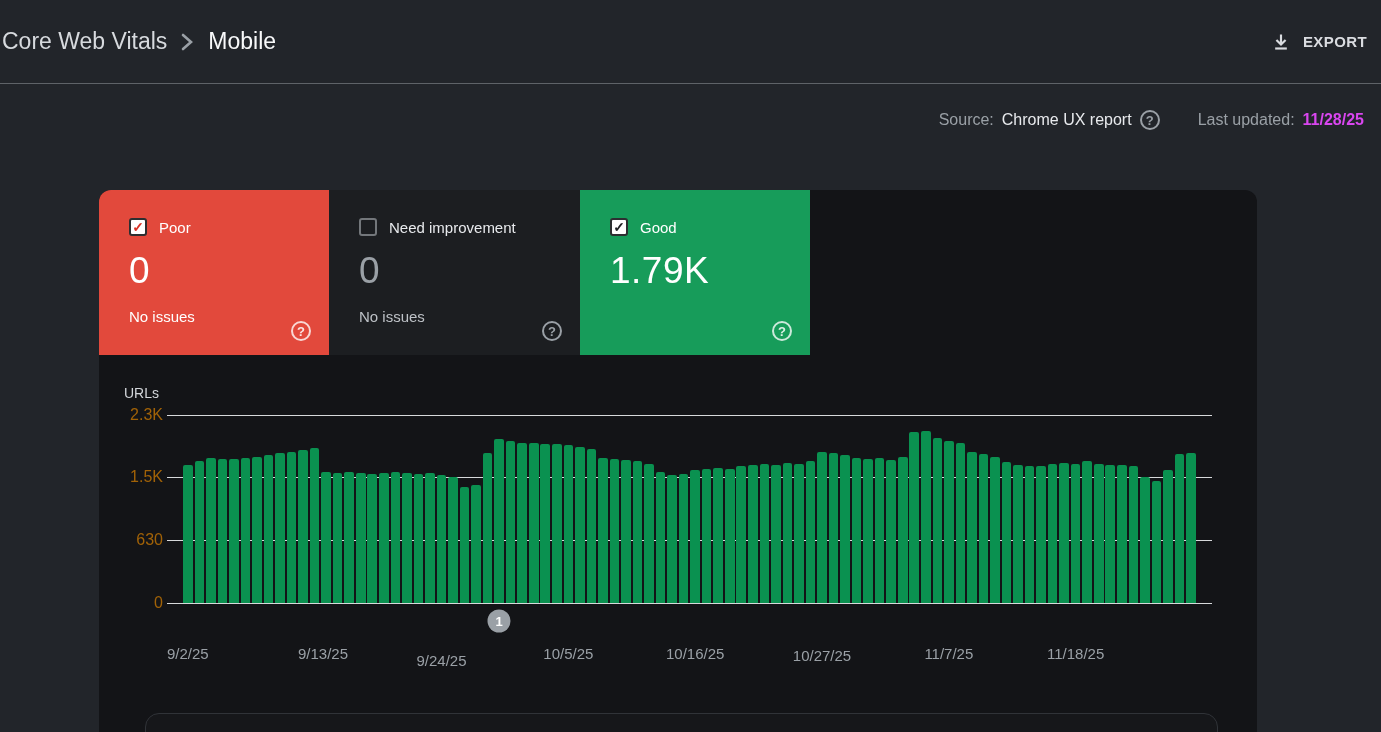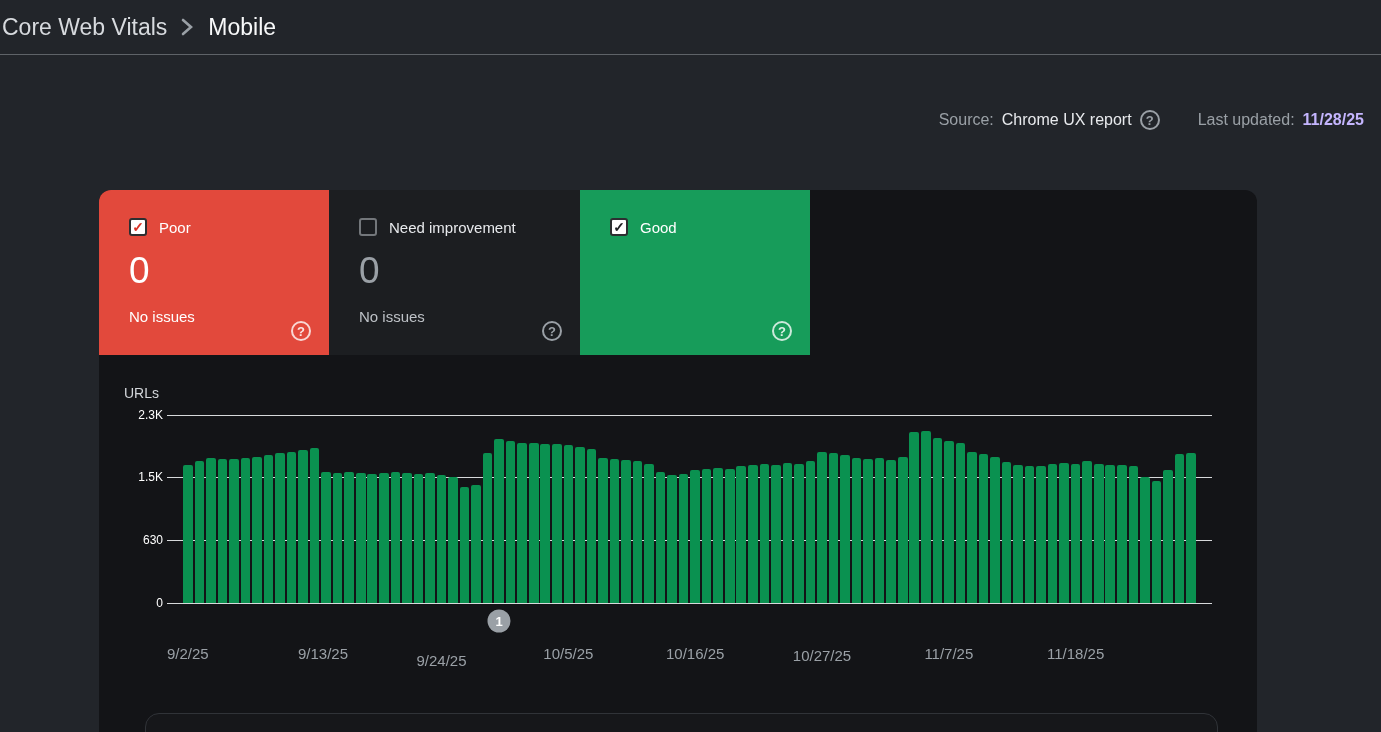--- a/index.html
+++ b/index.html
@@ -6,42 +6,42 @@
   html,body { width:1381px; height:732px; overflow:hidden; }
   body {
     background:#22252a;
     font-family:"Liberation Sans", sans-serif;
     color:#e8eaed;
     position:relative;
   }
 
   
   .topbar {
-    position:absolute; left:0; top:0; width:1381px; height:55px;
+    position:absolute; left:0; top:0; width:1381px; height:84px;
     border-bottom:1px solid #5f6368;
     display:flex; align-items:center; justify-content:space-between;gap:12px;
   }
   .breadcrumb { display:flex; align-items:center; gap:14px; padding-left:2px; }
   .crumb-root { font-size:23px; color:#d7dade; }
   .crumb-sep { display:flex; align-items:center; color:#9aa0a6; }
   .crumb-current { font-size:23px; color:#f8f9fa; font-weight:500; }
   .export-btn {
     display:flex; align-items:center; gap:12px; margin-right:4px;
     color:#dadce0; font-size:15px; font-weight:700; letter-spacing:.4px;
     cursor:pointer; padding:8px 10px;
   }
 
   
   .meta-row {
     position:absolute; top:108px; right:17px; height:24px;
     display:flex; align-items:center; gap:8px; font-size:16px;
   }
   .meta-label { color:#9aa0a6; }
   .meta-strong { color:#e8eaed; font-weight:500; }
-  .meta-date { color:#c4b5fd; font-weight:700; }
+  .meta-date { color:#d946ef; font-weight:700; }
   .meta-gap { width:22px; }
   .help-circle {
     width:20px; height:20px; border-radius:50%;
     border:2px solid #9aa0a6; color:#9aa0a6;
     font-size:13px; font-weight:700;
     display:inline-flex; align-items:center; justify-content:center;
     cursor:pointer;
   }
 
   
@@ -80,21 +80,21 @@
   .chart-title { position:absolute; left:25px; top:195px; font-size:14px; color:#d3d6da; }
   .plot {
     position:absolute; left:68px; top:225px; width:1045px; height:188px;
   }
   .gridline {
     position:absolute; left:0; width:100%; height:1px;
     background:rgba(232,234,237,.92); z-index:0;
   }
   .ylabel {
     position:absolute; width:60px; text-align:right;
-    font-size:12px; color:#ffffff; transform:translateY(-50%);
+    font-size:16px; color:#a16207; transform:translateY(-50%);
   }
   .bar {
     position:absolute; bottom:0; width:9.6px; background:#0a9150;
     border-radius:2px 2px 0 0; z-index:1; cursor:pointer;
   }
   .xlabel {
     position:absolute; top:225px; 
     transform:translateX(-50%); font-size:15px; color:#9aa0a6; white-space:nowrap;
   }
   .annotation-marker {
@@ -118,20 +118,29 @@
 <div class="topbar">
   <div class="breadcrumb">
     <span class="crumb-root">Core Web Vitals</span>
     <span class="crumb-sep">
       <svg width="13" height="20" viewBox="0 0 13 20">
         <path d="M2 3 L10 10 L2 17" fill="none" stroke="#9aa0a6" stroke-width="2.6" stroke-linecap="round"></path>
       </svg>
     </span>
     <span class="crumb-current">Mobile</span>
   </div>
+  <div class="export-btn">
+    <span>
+      <svg width="20" height="20" viewBox="0 0 24 24">
+        <path d="M12 3 v10 M6.5 9.5 L12 15 L17.5 9.5" fill="none" stroke="#dadce0" stroke-width="2.6"></path>
+        <rect x="5" y="18.5" width="14" height="2.6" fill="#dadce0"></rect>
+      </svg>
+    </span>
+    <span>EXPORT</span>
+  </div>
 </div>
 
 <div class="meta-row">
   <span class="meta-label">Source:</span>
   <span class="meta-strong">Chrome UX report</span>
   <span class="help-circle">?</span>
   <span class="meta-gap"></span>
   <span class="meta-label">Last updated:</span>
   <span class="meta-date">11/28/25</span>
 </div>
@@ -157,20 +166,21 @@
       <div class="card-value">0</div>
       <div class="card-sub">No issues</div>
       <span class="card-help help-circle">?</span>
     </div>
 
     <div class="card card-2" style="background: rgb(23, 156, 90);">
       <div class="card-check-row">
         <span class="checkbox checked" style="color: rgb(32, 33, 36);">✓</span>
         <span class="card-label">Good</span>
       </div>
+      <div class="card-value">1.79K</div>
       <div class="card-sub"></div>
       <span class="card-help help-circle">?</span>
     </div>
   </div>
 
   <div class="chart-title">URLs</div>
   <div class="plot" id="plot">
       <div class="gridline" style="top: 0.0079999px;"></div>
       <div class="gridline" style="top: 62px;"></div>
       <div class="gridline" style="top: 125px;"></div>

